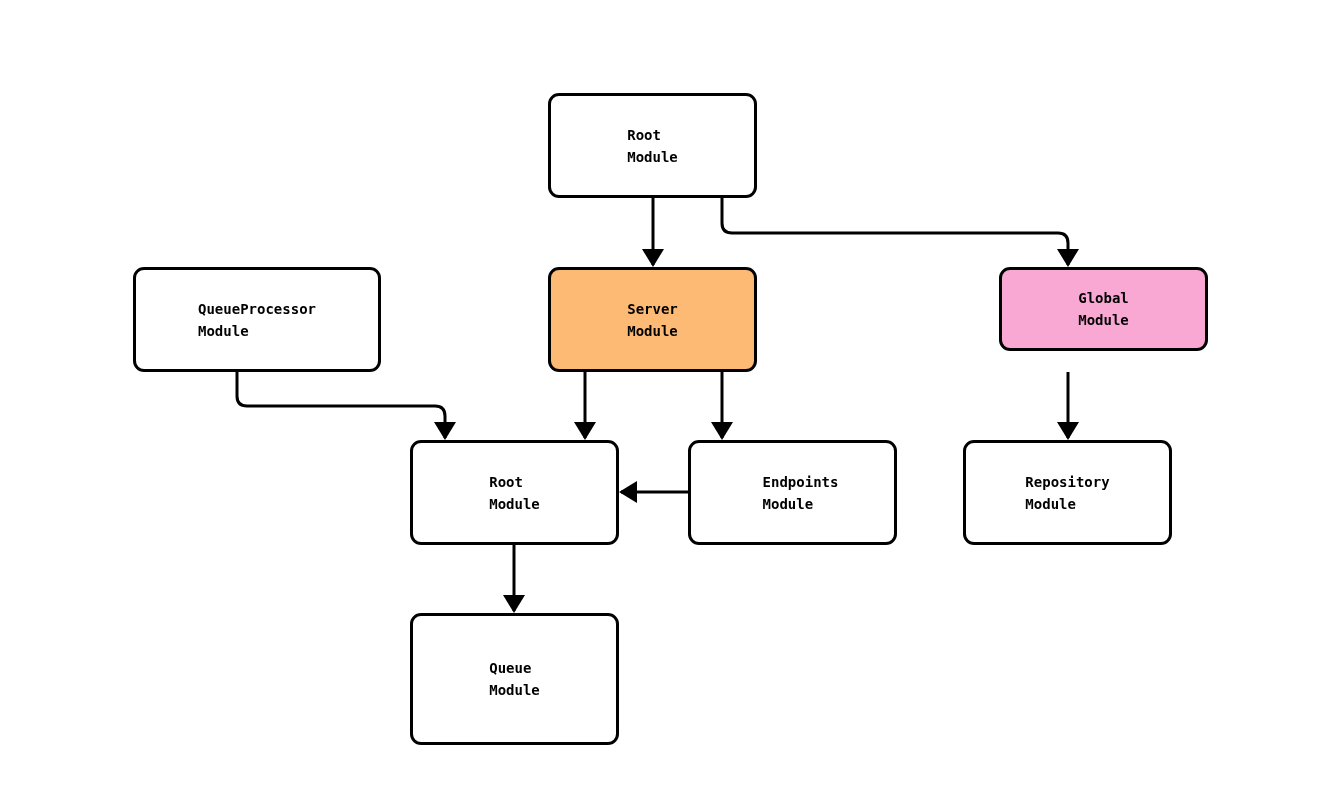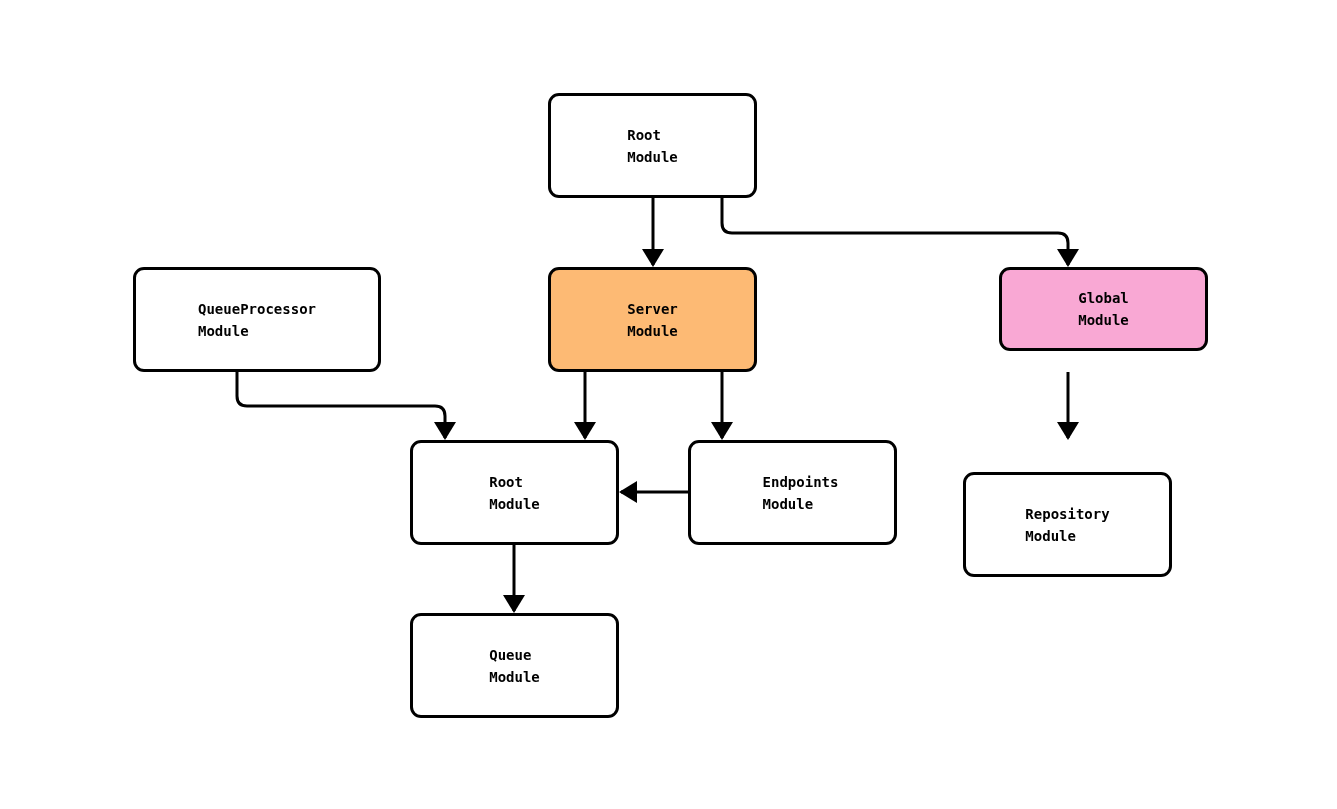--- a/index.html
+++ b/index.html
@@ -86,22 +86,22 @@
 Module</span>
       </div>
       <div class="node" style="left: 410px; top: 440px; width: 209px; height: 105px; border-color: rgb(0, 0, 0); background: rgb(255, 255, 255);">
         <span class="node-label">Root
 Module</span>
       </div>
       <div class="node" style="left: 688px; top: 440px; width: 209px; height: 105px; border-color: rgb(0, 0, 0); background: rgb(255, 255, 255); padding-left: 16px;">
         <span class="node-label">Endpoints
 Module</span>
       </div>
-      <div class="node" style="left: 963px; top: 440px; width: 209px; height: 105px; border-color: rgb(0, 0, 0); background: rgb(255, 255, 255); margin-top: 32px;">
+      <div class="node" style="left: 963px; top: 440px; width: 209px; height: 105px; border-color: rgb(0, 0, 0); background: rgb(255, 255, 255);">
         <span class="node-label">Repository
 Module</span>
       </div>
-      <div class="node" style="left: 410px; top: 613px; width: 209px; height: 105px; border-color: rgb(0, 0, 0); background: rgb(255, 255, 255);">
+      <div class="node" style="left: 410px; top: 613px; width: 209px; height: 132px; border-color: rgb(0, 0, 0); background: rgb(255, 255, 255);">
         <span class="node-label">Queue
 Module</span>
       </div>
     </div>
 </div>
 
 </body></html>

